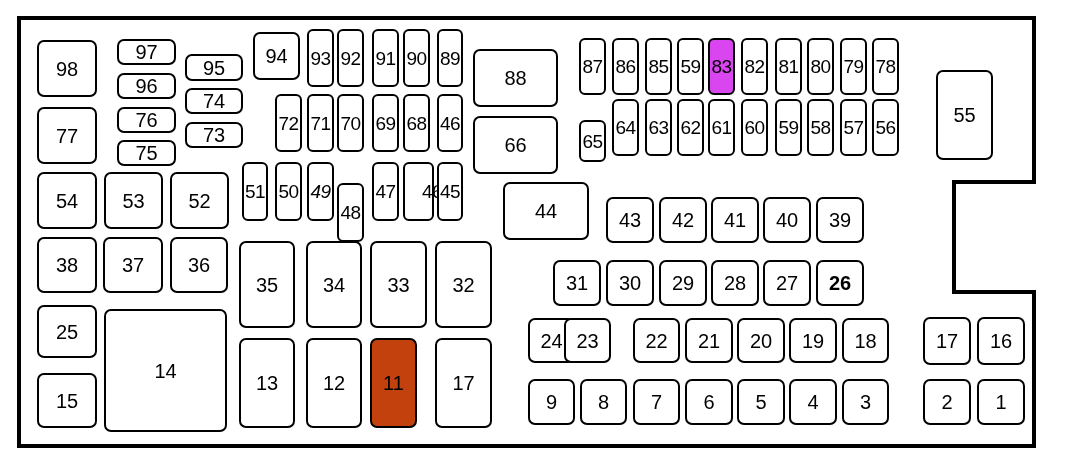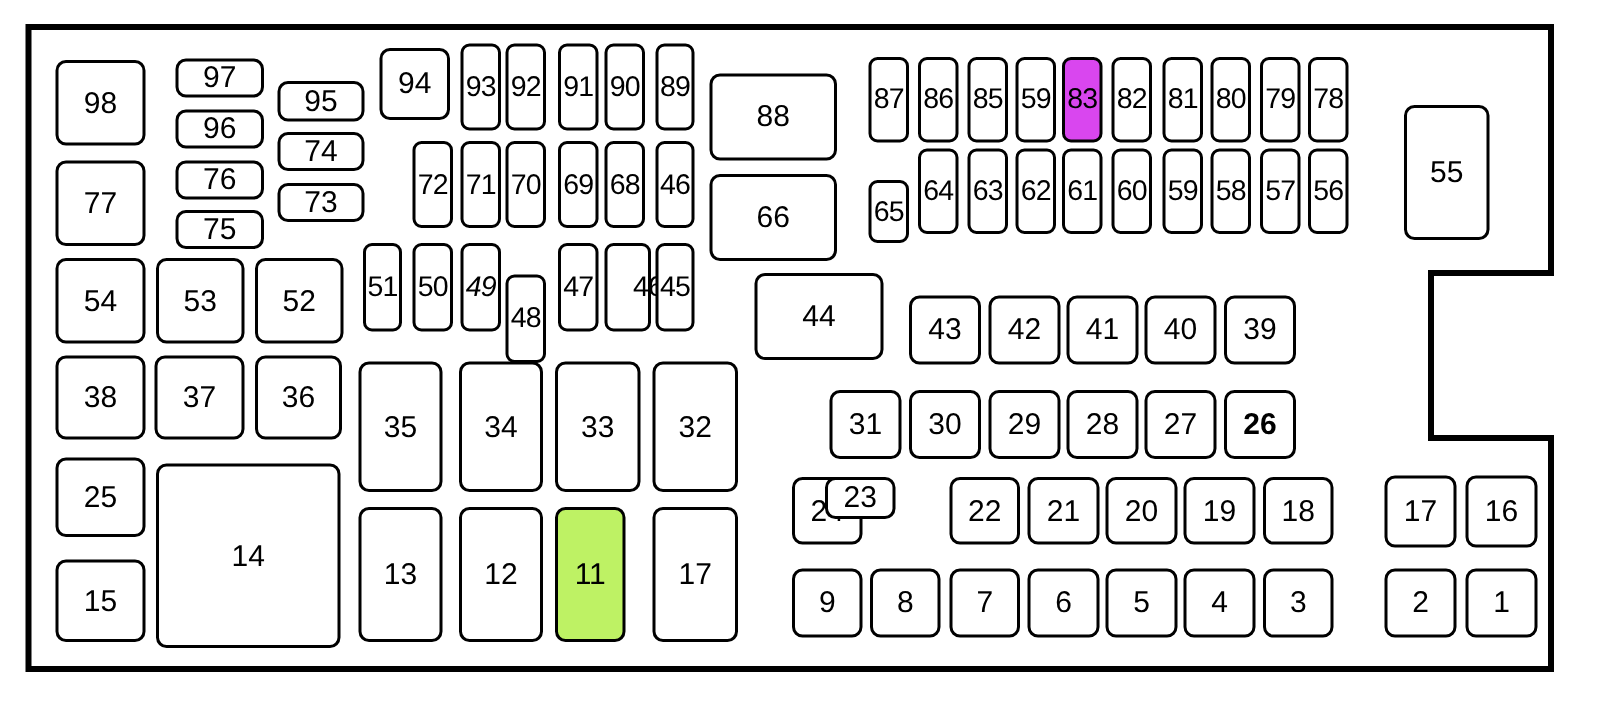--- a/index.html
+++ b/index.html
@@ -116,33 +116,33 @@
       <div class="fuse-box" style="left: 370px; top: 241px; width: 57px; height: 87px; border-width: 2px; border-color: rgb(0, 0, 0); background: rgb(255, 255, 255);">33</div>
       <div class="fuse-box" style="left: 435px; top: 241px; width: 57px; height: 87px; border-width: 2px; border-color: rgb(0, 0, 0); background: rgb(255, 255, 255);">32</div>
       <div class="fuse-box" style="left: 553px; top: 260px; width: 48px; height: 46px; border-width: 2px; border-color: rgb(0, 0, 0); background: rgb(255, 255, 255);">31</div>
       <div class="fuse-box" style="left: 606px; top: 260px; width: 48px; height: 46px; border-width: 2px; border-color: rgb(0, 0, 0); background: rgb(255, 255, 255);">30</div>
       <div class="fuse-box" style="left: 659px; top: 260px; width: 48px; height: 46px; border-width: 2px; border-color: rgb(0, 0, 0); background: rgb(255, 255, 255);">29</div>
       <div class="fuse-box" style="left: 711px; top: 260px; width: 48px; height: 46px; border-width: 2px; border-color: rgb(0, 0, 0); background: rgb(255, 255, 255);">28</div>
       <div class="fuse-box" style="left: 763px; top: 260px; width: 48px; height: 46px; border-width: 2px; border-color: rgb(0, 0, 0); background: rgb(255, 255, 255);">27</div>
       <div class="fuse-box" style="left: 816px; top: 260px; width: 48px; height: 46px; border-width: 2px; border-color: rgb(0, 0, 0); background: rgb(255, 255, 255); font-weight: bold;">26</div>
       <div class="fuse-box" style="left: 37px; top: 305px; width: 60px; height: 53px; border-width: 2px; border-color: rgb(0, 0, 0); background: rgb(255, 255, 255);">25</div>
       <div class="fuse-box" style="left: 528px; top: 318px; width: 47px; height: 45px; border-width: 2px; border-color: rgb(0, 0, 0); background: rgb(255, 255, 255);">24</div>
-      <div class="fuse-box" style="left: 550px; top: 318px; width: 47px; height: 28px; border-width: 2px; border-color: rgb(0, 0, 0); background: rgb(255, 255, 255);">23</div>
+      <div class="fuse-box" style="left: 564px; top: 318px; width: 47px; height: 45px; border-width: 2px; border-color: rgb(0, 0, 0); background: rgb(255, 255, 255);">23</div>
       <div class="fuse-box" style="left: 633px; top: 318px; width: 47px; height: 45px; border-width: 2px; border-color: rgb(0, 0, 0); background: rgb(255, 255, 255);">22</div>
       <div class="fuse-box" style="left: 685px; top: 318px; width: 48px; height: 45px; border-width: 2px; border-color: rgb(0, 0, 0); background: rgb(255, 255, 255);">21</div>
       <div class="fuse-box" style="left: 737px; top: 318px; width: 48px; height: 45px; border-width: 2px; border-color: rgb(0, 0, 0); background: rgb(255, 255, 255);">20</div>
       <div class="fuse-box" style="left: 789px; top: 318px; width: 48px; height: 45px; border-width: 2px; border-color: rgb(0, 0, 0); background: rgb(255, 255, 255);">19</div>
       <div class="fuse-box" style="left: 842px; top: 318px; width: 47px; height: 45px; border-width: 2px; border-color: rgb(0, 0, 0); background: rgb(255, 255, 255);">18</div>
       <div class="fuse-box" style="left: 923px; top: 317px; width: 48px; height: 48px; border-width: 2px; border-color: rgb(0, 0, 0); background: rgb(255, 255, 255);">17</div>
       <div class="fuse-box" style="left: 977px; top: 317px; width: 48px; height: 48px; border-width: 2px; border-color: rgb(0, 0, 0); background: rgb(255, 255, 255);">16</div>
       <div class="fuse-box" style="left: 37px; top: 373px; width: 60px; height: 55px; border-width: 2px; border-color: rgb(0, 0, 0); background: rgb(255, 255, 255);">15</div>
       <div class="fuse-box" style="left: 104px; top: 309px; width: 123px; height: 123px; border-width: 2px; border-color: rgb(0, 0, 0); background: rgb(255, 255, 255);">14</div>
       <div class="fuse-box" style="left: 239px; top: 338px; width: 56px; height: 90px; border-width: 2px; border-color: rgb(0, 0, 0); background: rgb(255, 255, 255);">13</div>
       <div class="fuse-box" style="left: 306px; top: 338px; width: 56px; height: 90px; border-width: 2px; border-color: rgb(0, 0, 0); background: rgb(255, 255, 255);">12</div>
-      <div class="fuse-box" style="left: 370px; top: 338px; width: 47px; height: 90px; border-width: 2px; border-color: rgb(0, 0, 0); background: #bef264;">11</div>
+      <div class="fuse-box" style="left: 370px; top: 338px; width: 47px; height: 90px; border-width: 2px; border-color: rgb(0, 0, 0); background: #c2410c;">11</div>
       <div class="fuse-box" style="left: 435px; top: 338px; width: 57px; height: 90px; border-width: 2px; border-color: rgb(0, 0, 0); background: rgb(255, 255, 255);">17</div>
       <div class="fuse-box" style="left: 528px; top: 379px; width: 47px; height: 46px; border-width: 2px; border-color: rgb(0, 0, 0); background: rgb(255, 255, 255);">9</div>
       <div class="fuse-box" style="left: 580px; top: 379px; width: 47px; height: 46px; border-width: 2px; border-color: rgb(0, 0, 0); background: rgb(255, 255, 255);">8</div>
       <div class="fuse-box" style="left: 633px; top: 379px; width: 47px; height: 46px; border-width: 2px; border-color: rgb(0, 0, 0); background: rgb(255, 255, 255);">7</div>
       <div class="fuse-box" style="left: 685px; top: 379px; width: 48px; height: 46px; border-width: 2px; border-color: rgb(0, 0, 0); background: rgb(255, 255, 255);">6</div>
       <div class="fuse-box" style="left: 737px; top: 379px; width: 48px; height: 46px; border-width: 2px; border-color: rgb(0, 0, 0); background: rgb(255, 255, 255);">5</div>
       <div class="fuse-box" style="left: 789px; top: 379px; width: 48px; height: 46px; border-width: 2px; border-color: rgb(0, 0, 0); background: rgb(255, 255, 255);">4</div>
       <div class="fuse-box" style="left: 842px; top: 379px; width: 47px; height: 46px; border-width: 2px; border-color: rgb(0, 0, 0); background: rgb(255, 255, 255);">3</div>
       <div class="fuse-box" style="left: 923px; top: 379px; width: 48px; height: 46px; border-width: 2px; border-color: rgb(0, 0, 0); background: rgb(255, 255, 255);">2</div>
       <div class="fuse-box" style="left: 977px; top: 379px; width: 48px; height: 46px; border-width: 2px; border-color: rgb(0, 0, 0); background: rgb(255, 255, 255);">1</div>

